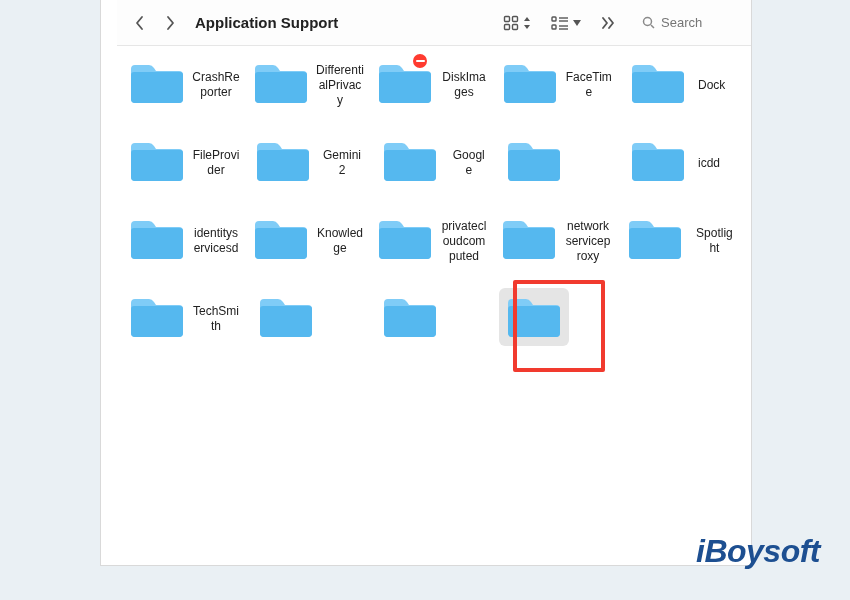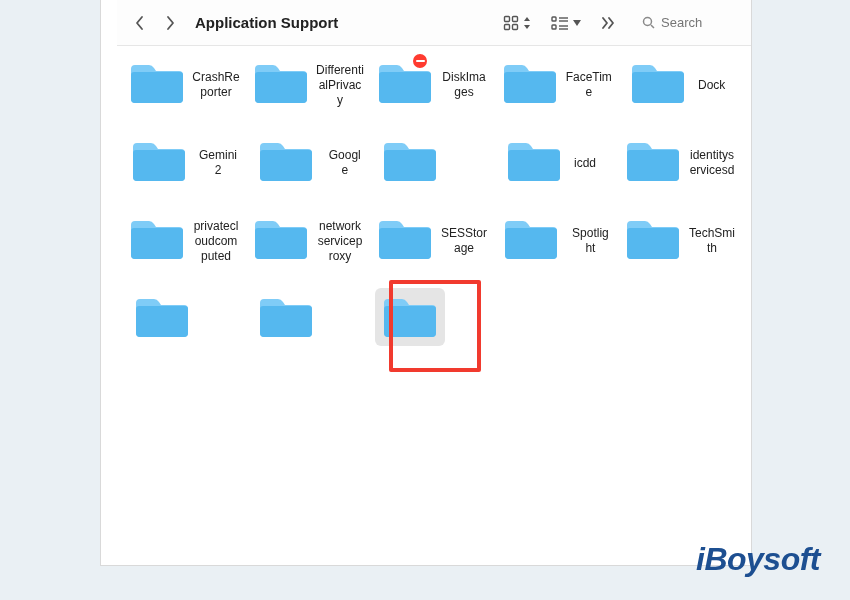--- a/index.html
+++ b/index.html
@@ -137,21 +137,21 @@
   .badge-no::after {
     content: "";
     width: 9px;
     height: 2.5px;
     background: #fff;
     border-radius: 1px;
   }
   .watermark {
     position: absolute;
     right: 30px;
-    bottom: 22px;
+    bottom: 30px;
     font-size: 32px;
     font-weight: 800;
     font-style: italic;
     letter-spacing: -0.5px;
     color: #1d4f91;
     font-family: "Arial Black", Arial, sans-serif;
   }
 </style>
 </head>
 <body>
@@ -274,20 +274,29 @@
           </div>
           <div class="label">Dock</div>
         </div>
         <div class="item">
           <div class="folder-tile">
             <svg class="folder-svg" viewBox="0 0 60 48">
     <path d="M4 10 Q4 6 8 6 H22 Q25 6 27 9 L29 12 H52 Q56 12 56 16 V40 Q56 44 52 44 H8 Q4 44 4 40 Z" fill="#7fccf7"></path>
     <path d="M4 16 Q4 13 7 13 H53 Q56 13 56 16 V40 Q56 44 52 44 H8 Q4 44 4 40 Z" fill="#55b8ef"></path>
   </svg>
           </div>
+          <div class="label">FileProvider</div>
+        </div>
+        <div class="item">
+          <div class="folder-tile">
+            <svg class="folder-svg" viewBox="0 0 60 48">
+    <path d="M4 10 Q4 6 8 6 H22 Q25 6 27 9 L29 12 H52 Q56 12 56 16 V40 Q56 44 52 44 H8 Q4 44 4 40 Z" fill="#7fccf7"></path>
+    <path d="M4 16 Q4 13 7 13 H53 Q56 13 56 16 V40 Q56 44 52 44 H8 Q4 44 4 40 Z" fill="#55b8ef"></path>
+  </svg>
+          </div>
           <div class="label">Gemini 2</div>
         </div>
         <div class="item">
           <div class="folder-tile">
             <svg class="folder-svg" viewBox="0 0 60 48">
     <path d="M4 10 Q4 6 8 6 H22 Q25 6 27 9 L29 12 H52 Q56 12 56 16 V40 Q56 44 52 44 H8 Q4 44 4 40 Z" fill="#7fccf7"></path>
     <path d="M4 16 Q4 13 7 13 H53 Q56 13 56 16 V40 Q56 44 52 44 H8 Q4 44 4 40 Z" fill="#55b8ef"></path>
   </svg>
           </div>
           <div class="label">Google</div>
@@ -318,39 +327,39 @@
           </div>
           <div class="label">identityservicesd</div>
         </div>
         <div class="item">
           <div class="folder-tile">
             <svg class="folder-svg" viewBox="0 0 60 48">
     <path d="M4 10 Q4 6 8 6 H22 Q25 6 27 9 L29 12 H52 Q56 12 56 16 V40 Q56 44 52 44 H8 Q4 44 4 40 Z" fill="#7fccf7"></path>
     <path d="M4 16 Q4 13 7 13 H53 Q56 13 56 16 V40 Q56 44 52 44 H8 Q4 44 4 40 Z" fill="#55b8ef"></path>
   </svg>
           </div>
+          <div class="label">Knowledge</div>
+        </div>
+        <div class="item">
+          <div class="folder-tile">
+            <svg class="folder-svg" viewBox="0 0 60 48">
+    <path d="M4 10 Q4 6 8 6 H22 Q25 6 27 9 L29 12 H52 Q56 12 56 16 V40 Q56 44 52 44 H8 Q4 44 4 40 Z" fill="#7fccf7"></path>
+    <path d="M4 16 Q4 13 7 13 H53 Q56 13 56 16 V40 Q56 44 52 44 H8 Q4 44 4 40 Z" fill="#55b8ef"></path>
+  </svg>
+          </div>
           <div class="label">privatecloudcomputed</div>
         </div>
         <div class="item">
           <div class="folder-tile">
             <svg class="folder-svg" viewBox="0 0 60 48">
     <path d="M4 10 Q4 6 8 6 H22 Q25 6 27 9 L29 12 H52 Q56 12 56 16 V40 Q56 44 52 44 H8 Q4 44 4 40 Z" fill="#7fccf7"></path>
     <path d="M4 16 Q4 13 7 13 H53 Q56 13 56 16 V40 Q56 44 52 44 H8 Q4 44 4 40 Z" fill="#55b8ef"></path>
   </svg>
           </div>
           <div class="label">networkserviceproxy</div>
-        </div>
-        <div class="item">
-          <div class="folder-tile">
-            <svg class="folder-svg" viewBox="0 0 60 48">
-    <path d="M4 10 Q4 6 8 6 H22 Q25 6 27 9 L29 12 H52 Q56 12 56 16 V40 Q56 44 52 44 H8 Q4 44 4 40 Z" fill="#7fccf7"></path>
-    <path d="M4 16 Q4 13 7 13 H53 Q56 13 56 16 V40 Q56 44 52 44 H8 Q4 44 4 40 Z" fill="#55b8ef"></path>
-  </svg>
-          </div>
-          <div class="label">SESStorage</div>
         </div>
         <div class="item">
           <div class="folder-tile">
             <svg class="folder-svg" viewBox="0 0 60 48">
     <path d="M4 10 Q4 6 8 6 H22 Q25 6 27 9 L29 12 H52 Q56 12 56 16 V40 Q56 44 52 44 H8 Q4 44 4 40 Z" fill="#7fccf7"></path>
     <path d="M4 16 Q4 13 7 13 H53 Q56 13 56 16 V40 Q56 44 52 44 H8 Q4 44 4 40 Z" fill="#55b8ef"></path>
   </svg>
           </div>
           <div class="label">Spotlight</div>
         </div>

